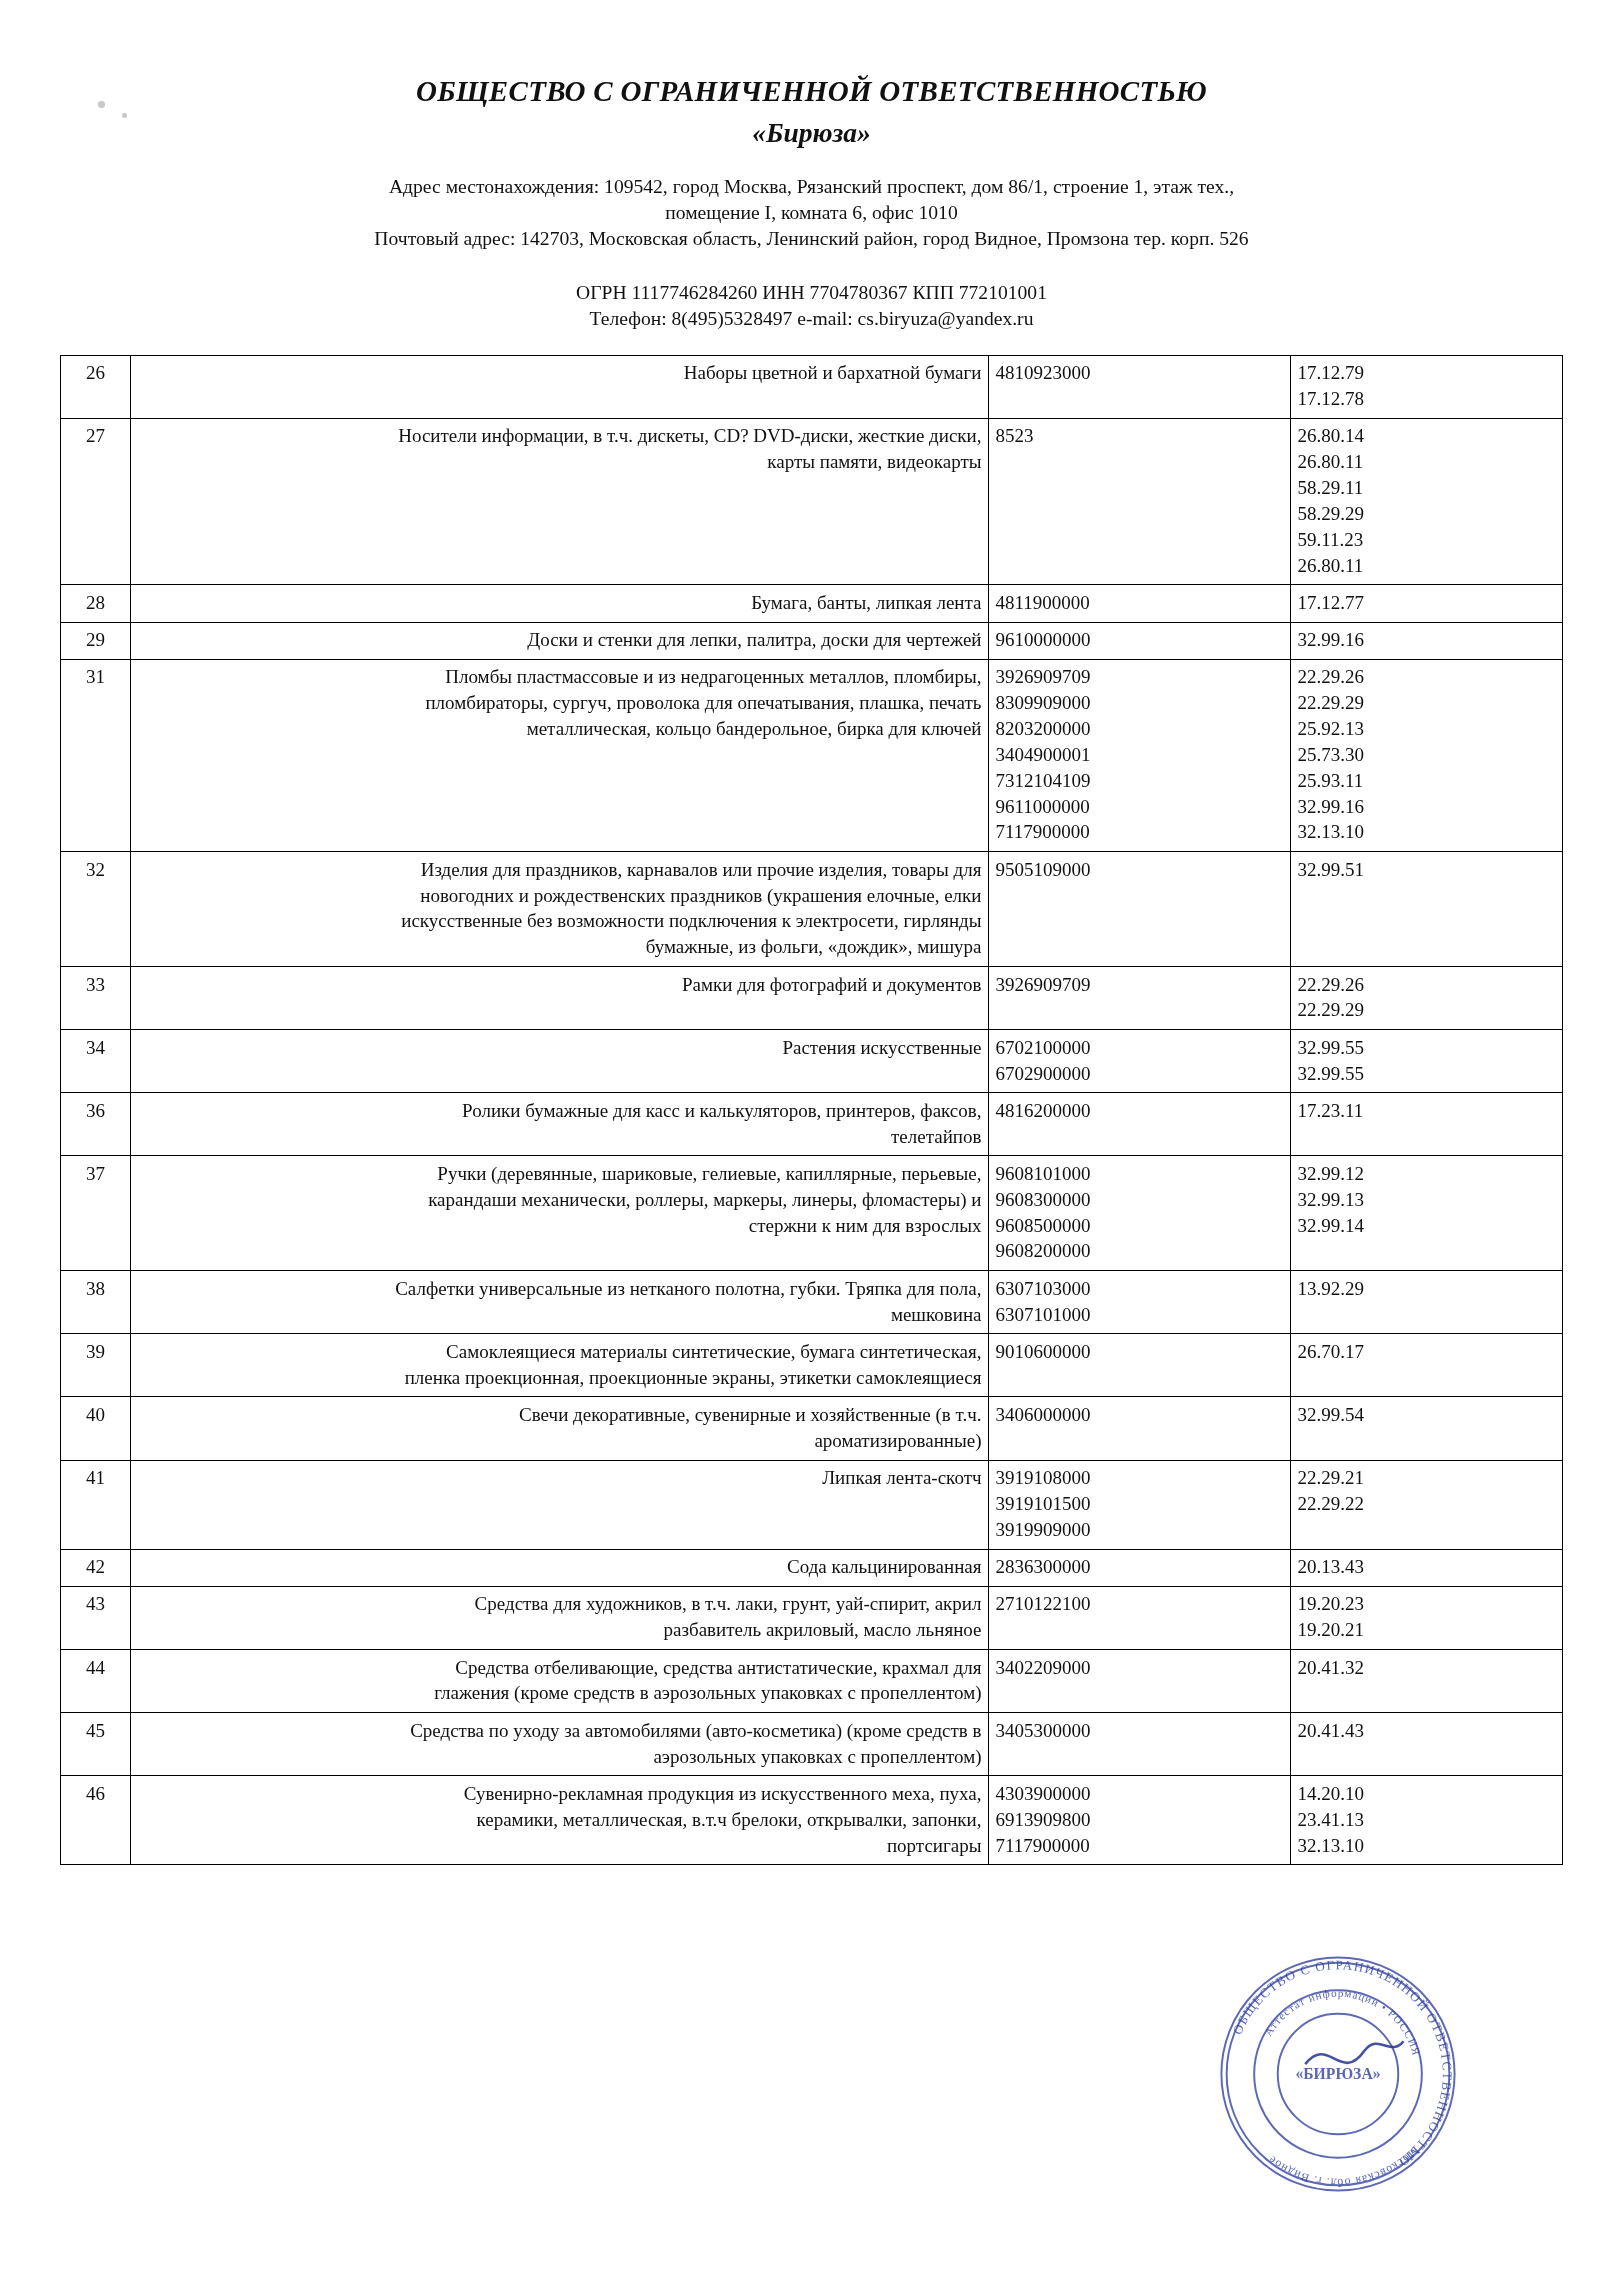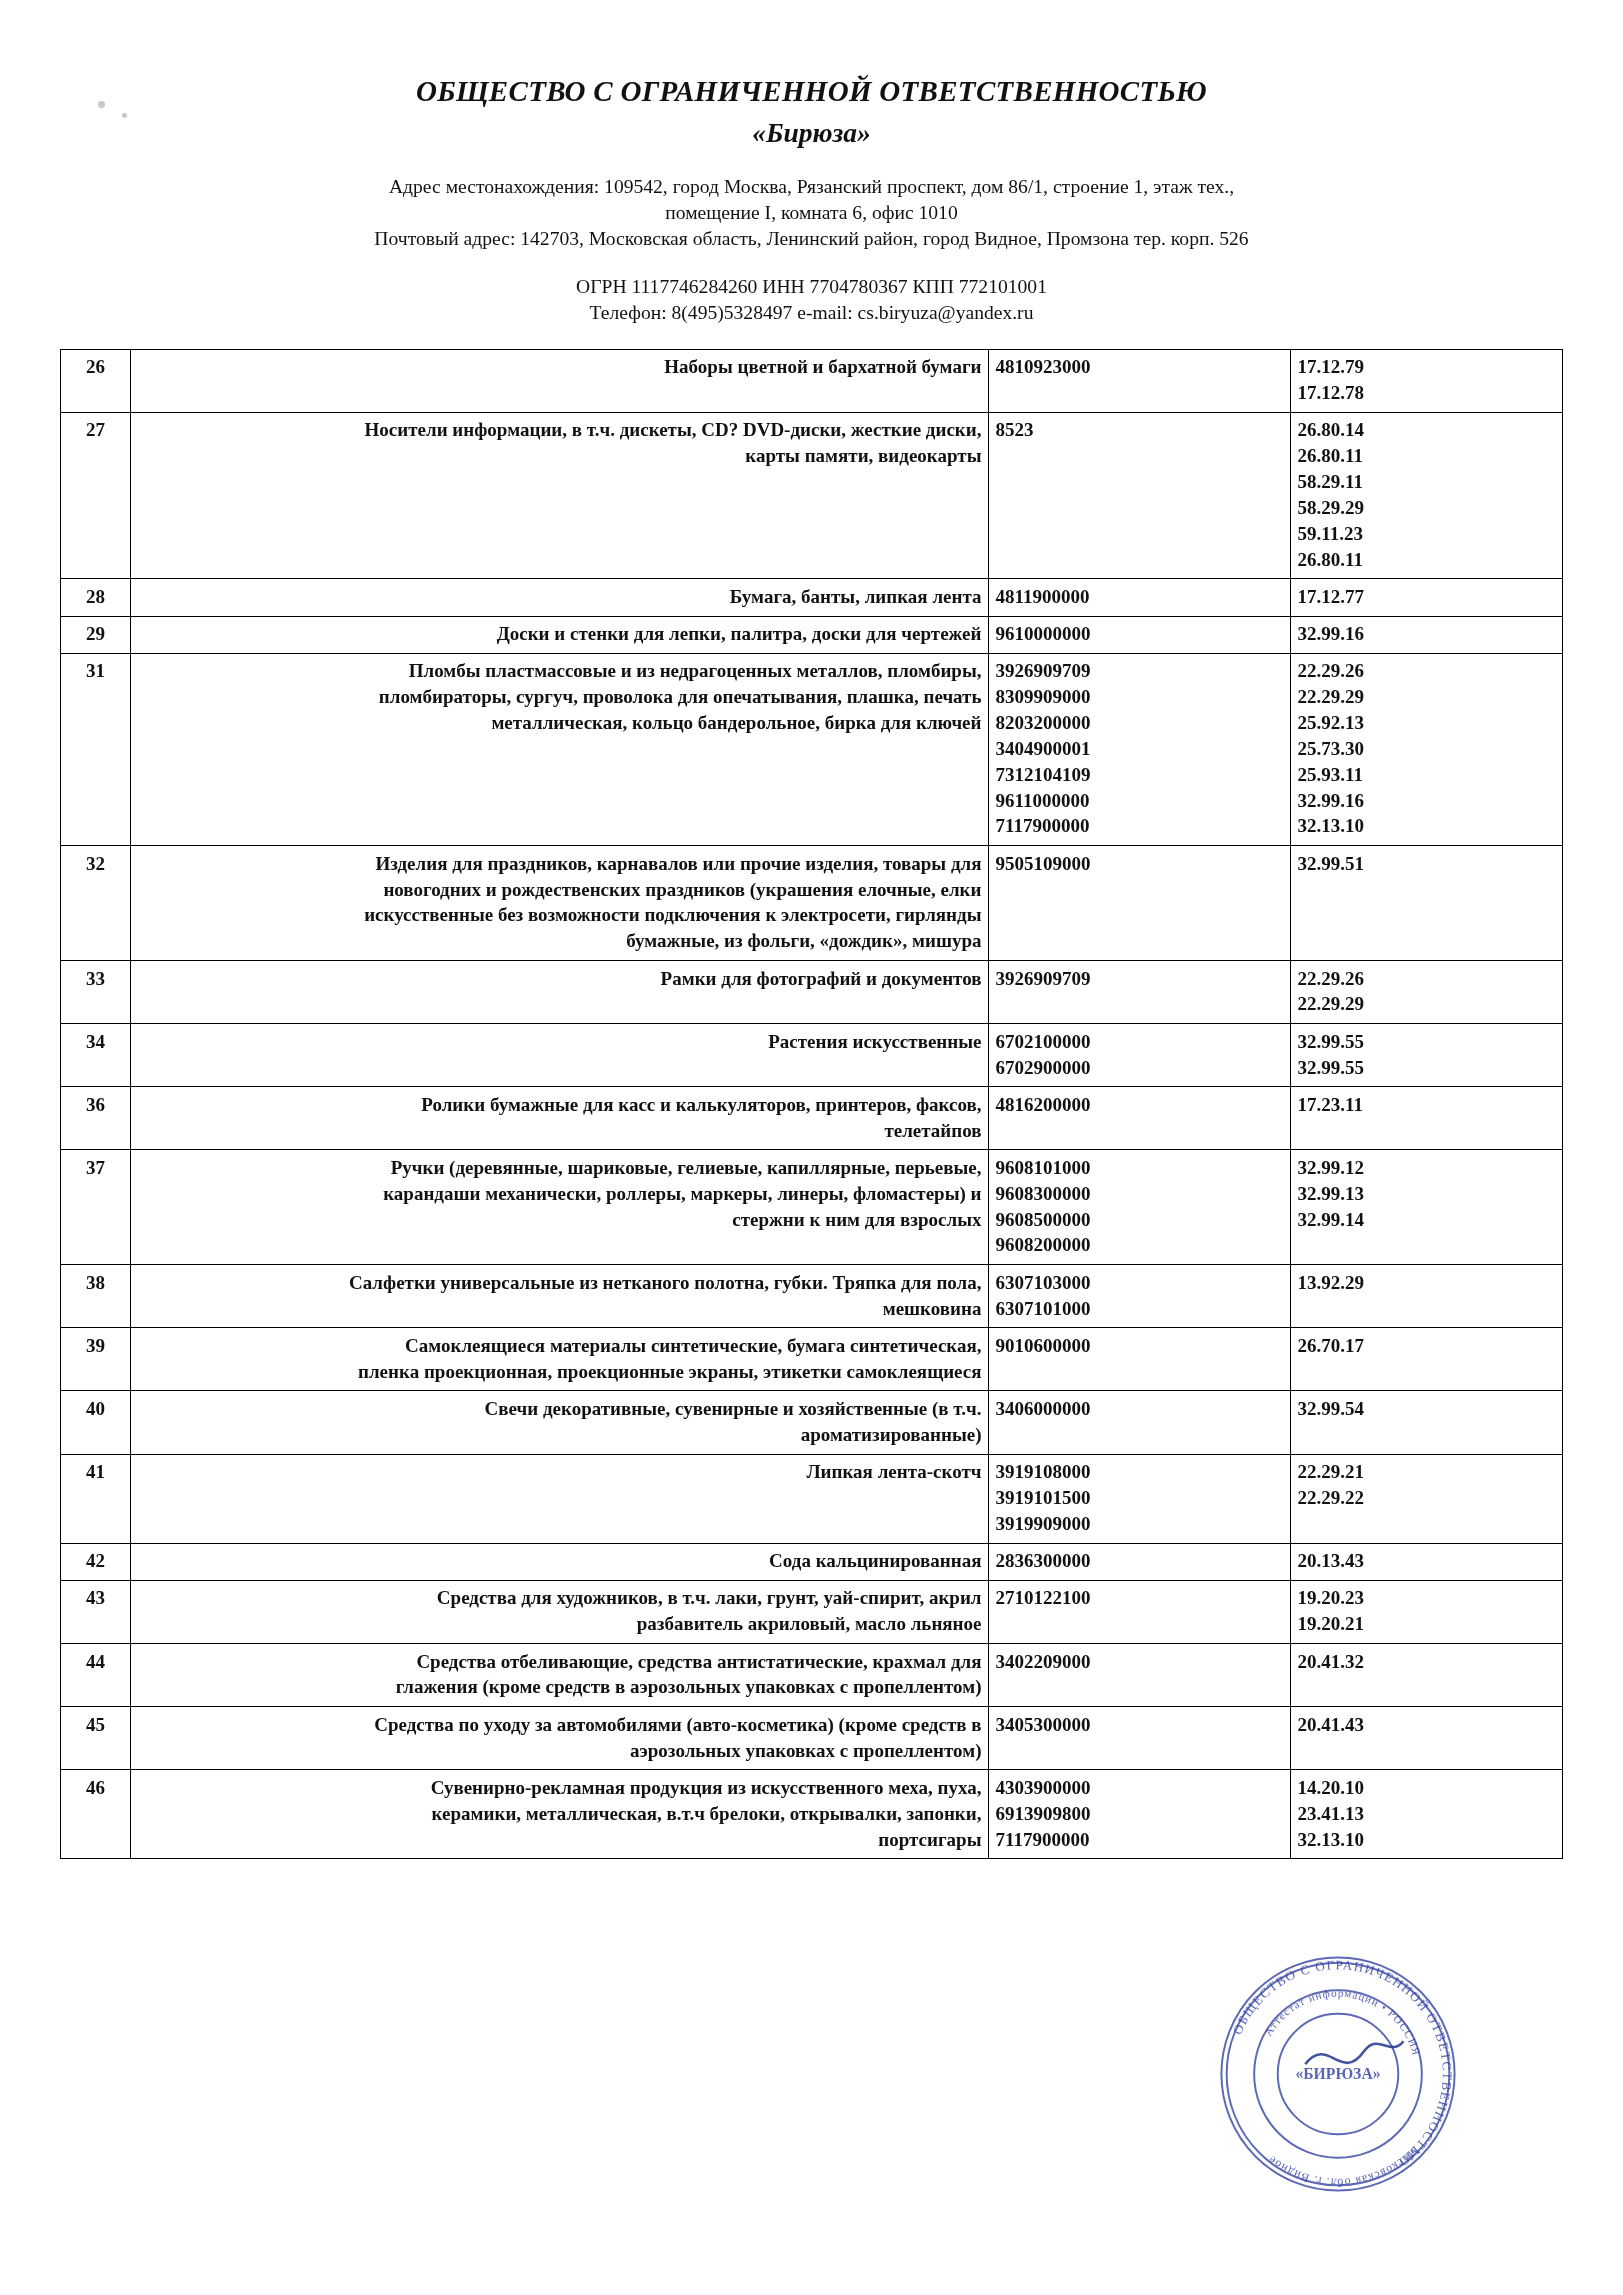--- a/index.html
+++ b/index.html
@@ -40,28 +40,27 @@
   }
   .addr {
     font-size: 19.6px;
     line-height: 1.32;
     margin-top: 25px;
     padding: 0 216px;
   }
   .reg {
     font-size: 19.6px;
     line-height: 1.35;
-    margin-top: 22px;
+    margin-top: 28px;
   }
   table.doc {
     border-collapse: collapse;
     margin: 22px auto 0 auto;
     width: 1469px;
     table-layout: fixed;
-    font-weight: bold;
   }
   table.doc td {
     border: 1.3px solid #000;
     vertical-align: top;
     font-size: 19px;
     line-height: 1.36;
     padding: 4.6px 6.5px 5.9px 6.5px;
   }
   td.c-num {
     width: 56px;

